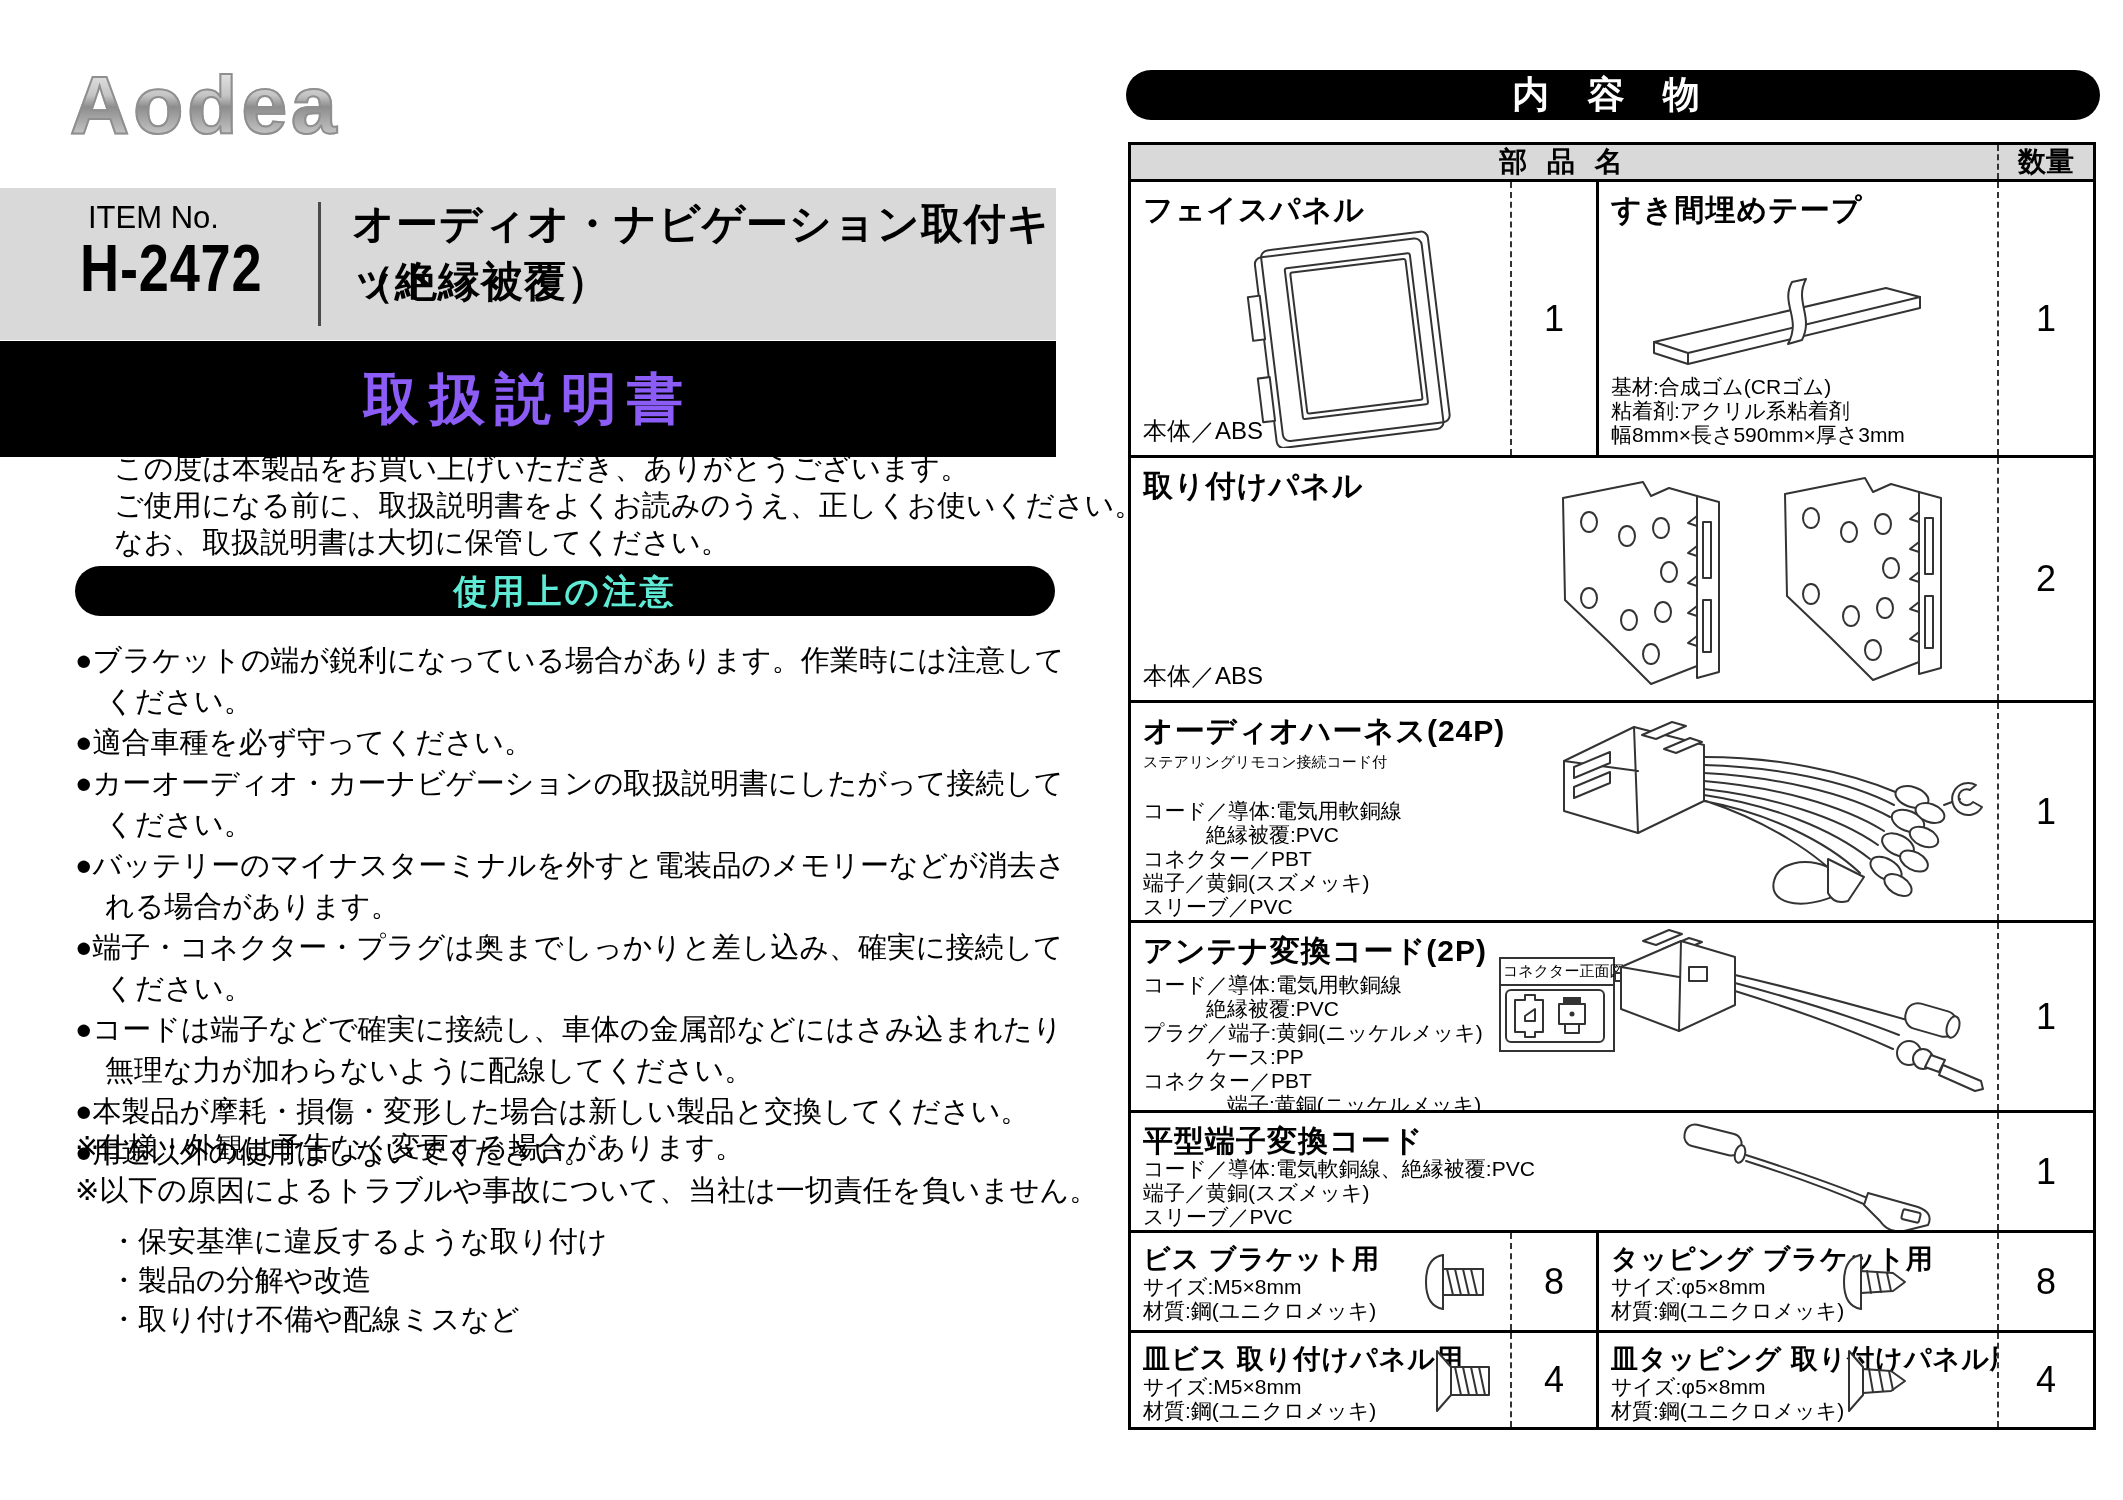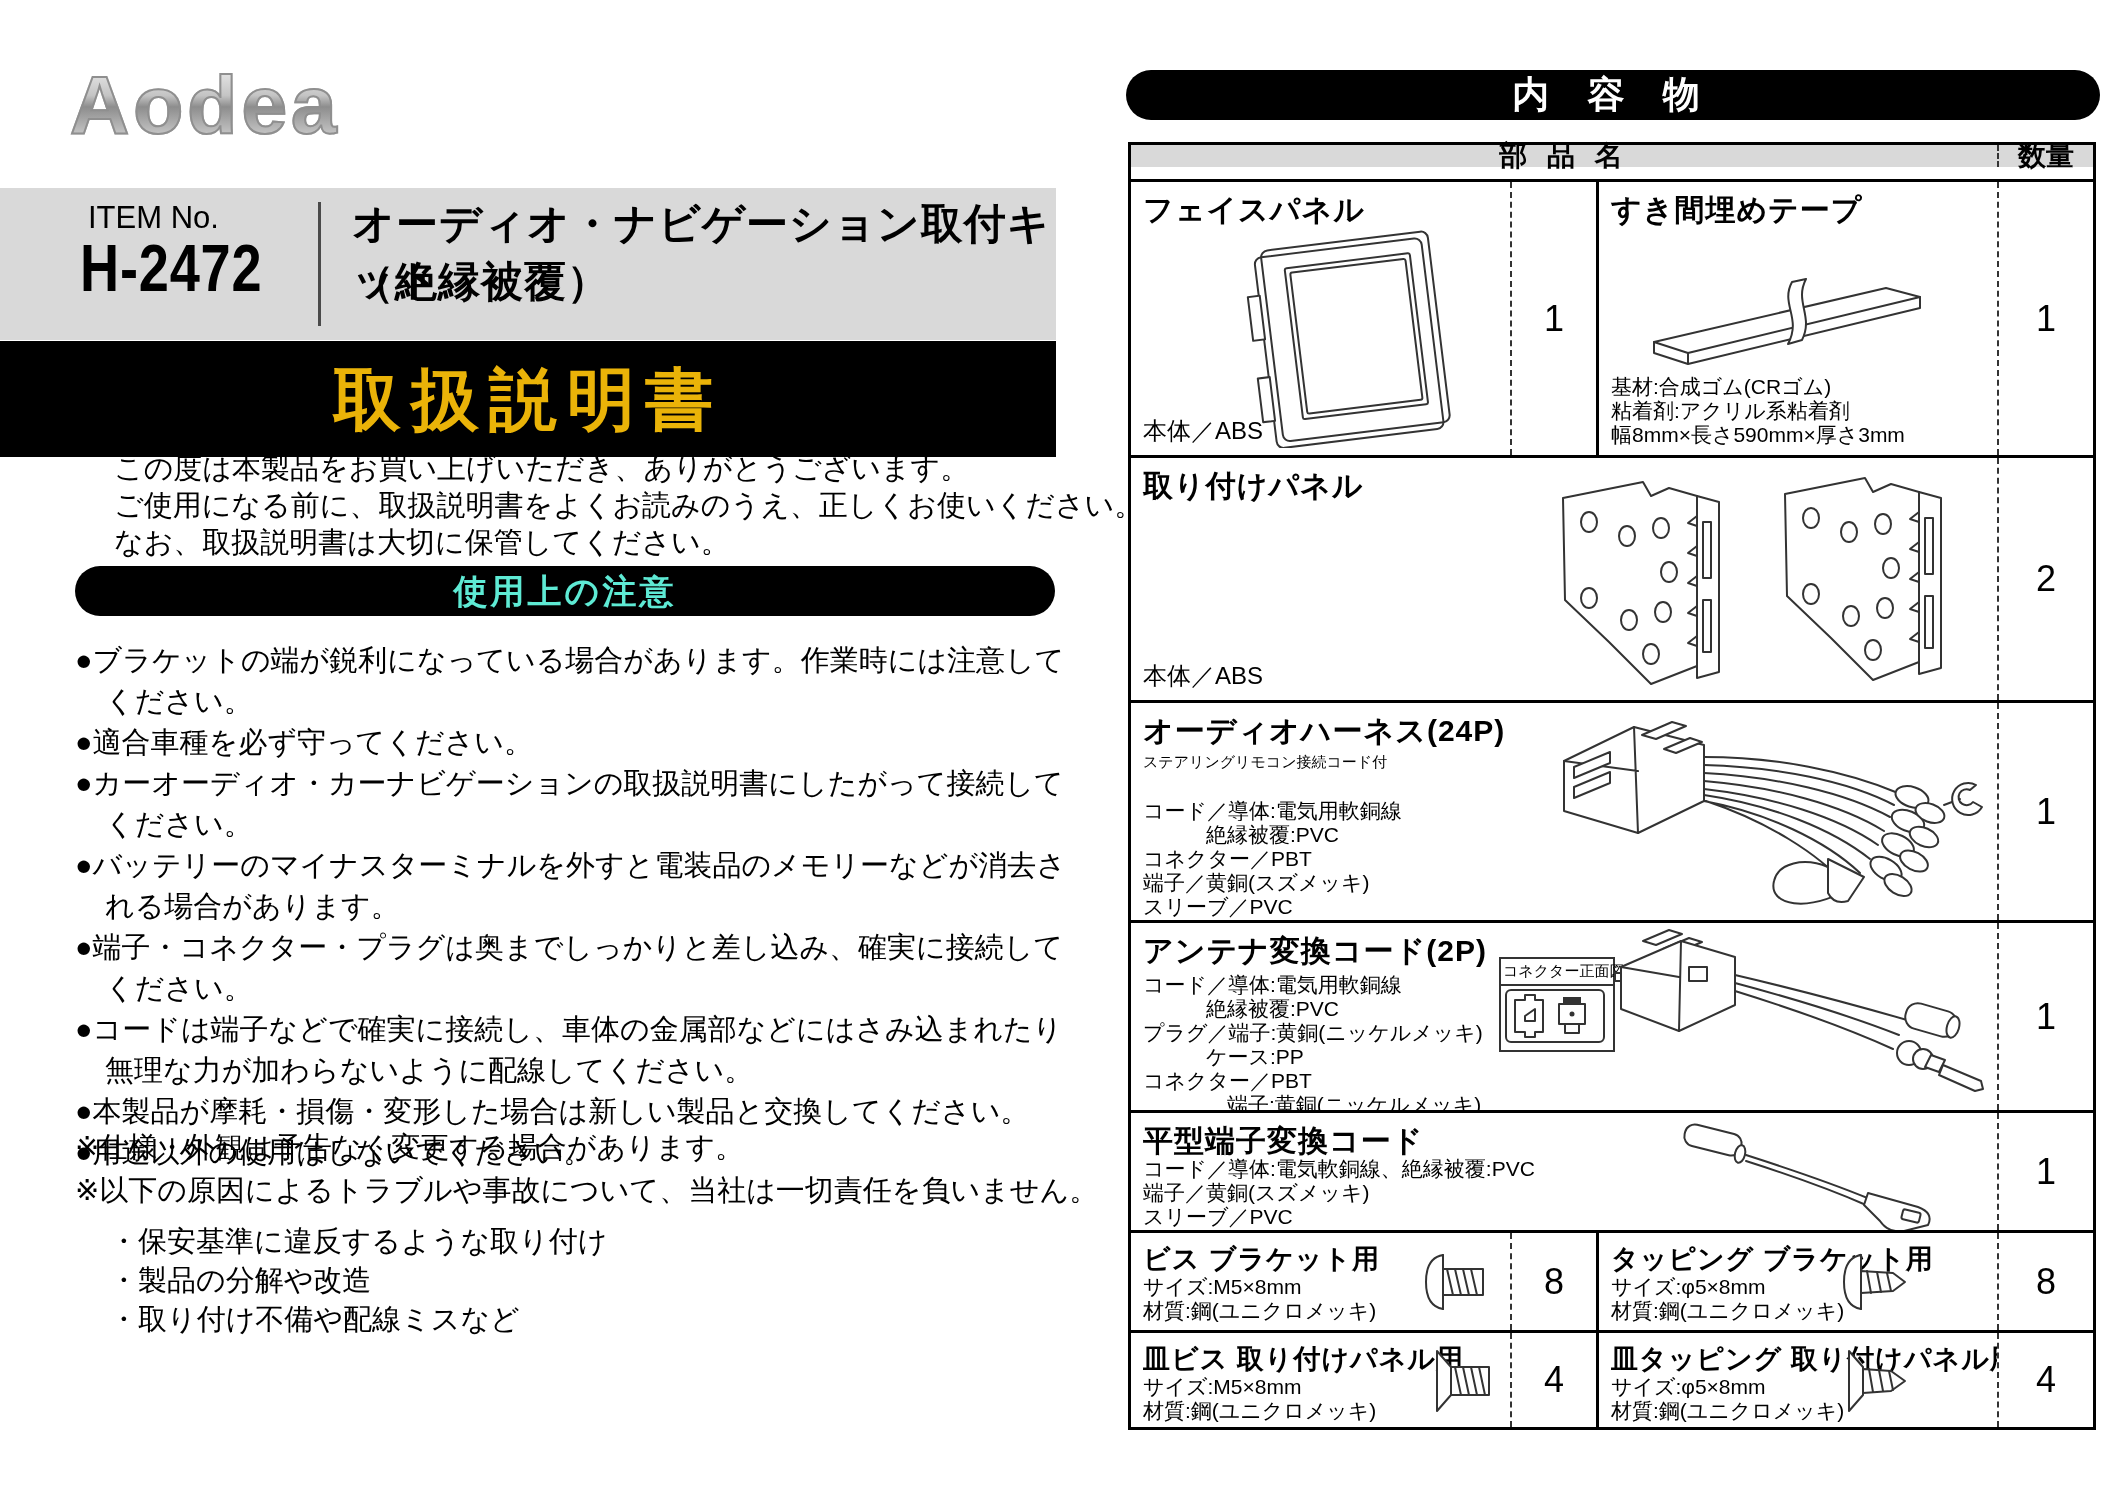--- a/index.html
+++ b/index.html
@@ -17,39 +17,39 @@
     -webkit-text-stroke:2px #8f8f8f;
   }
   .item-box{left:0;top:188px;width:1056px;height:152px;background:#d9d9d9;}
   .item-label{position:absolute;left:88px;top:12px;font-size:31px;}
   .item-no{position:absolute;left:80px;top:42px;font-size:66px;font-weight:700;
            transform:scaleX(.82);transform-origin:left top;letter-spacing:1px;}
   .item-divider{position:absolute;left:318px;top:14px;width:3px;height:124px;background:#4a4a4a;}
   .prod-title1{position:absolute;left:352px;top:8px;font-size:42px;font-weight:600;letter-spacing:1px;}
   .prod-title2{position:absolute;left:352px;top:66px;font-size:42px;font-weight:600;letter-spacing:1px;}
   .manual-banner{left:0;top:341px;width:1056px;height:116px;background:#000;}
-  .manual-banner span{display:block;text-align:center;line-height:116px;color:#eab308;
-    font-size:68px;font-weight:600;letter-spacing:10px;}
+  .manual-banner span{display:block;text-align:center;line-height:116px;color:#8b5cf6;
+    font-size:56px;font-weight:600;letter-spacing:10px;}
   .intro{left:114px;top:450px;font-size:29px;line-height:37px;}
   .caution-banner{left:75px;top:566px;width:980px;height:50px;background:#000;border-radius:26px;}
   .caution-banner span{display:block;text-align:center;line-height:50px;color:#5eead4;font-size:34px;font-weight:600;letter-spacing:3px;}
   .caution-list{left:75px;top:640px;width:992px;font-size:29px;line-height:41px;}
   .caution-list div{padding-left:30px;text-indent:-30px;}
   .notes{left:75px;top:1126px;font-size:29px;}
   .notes .note-line{line-height:43px;}
   .sub-notes{margin-top:10px;padding-left:34px;}
   .sub-notes div{line-height:39px;}
 
   
   .contents-banner{left:1126px;top:70px;width:974px;height:50px;background:#000;border-radius:26px;}
   .contents-banner span{display:block;text-align:center;line-height:50px;color:#fff;font-size:37px;font-weight:600;letter-spacing:14px;}
   .contents-table{left:1128px;top:142px;width:968px;height:1288px;border:3px solid #000;box-sizing:border-box;background:#fff;}
   .t-inner{position:relative;width:962px;height:1282px;}
   .t-row{position:absolute;left:0;width:962px;display:flex;box-sizing:border-box;border-top:3px solid #000;}
-  .t-header{top:0;height:22px;background:#d9d9d9;border-top:none;}
+  .t-header{top:0;height:34px;background:#d9d9d9;border-top:none;}
   .hdr-part{flex:1;border-right:2px dashed #333;display:flex;align-items:center;justify-content:center;
             font-size:28px;font-weight:600;letter-spacing:6px;}
   .hdr-qty{width:94px;display:flex;align-items:center;justify-content:center;font-size:28px;font-weight:600;}
   .cell-main{position:relative;flex:1;border-right:2px dashed #333;overflow:hidden;}
   .cell-qty{width:94px;display:flex;align-items:center;justify-content:center;font-size:36px;}
   .half-l{width:468px;display:flex;border-right:3px solid #000;box-sizing:border-box;}
   .half-l .cell-qty{width:84px;}
   .half-r{flex:1;display:flex;}
   .cell-title{position:absolute;top:8px;left:12px;font-size:30px;font-weight:600;letter-spacing:1px;white-space:nowrap;}
   .cell-title.small{font-size:27px;}

